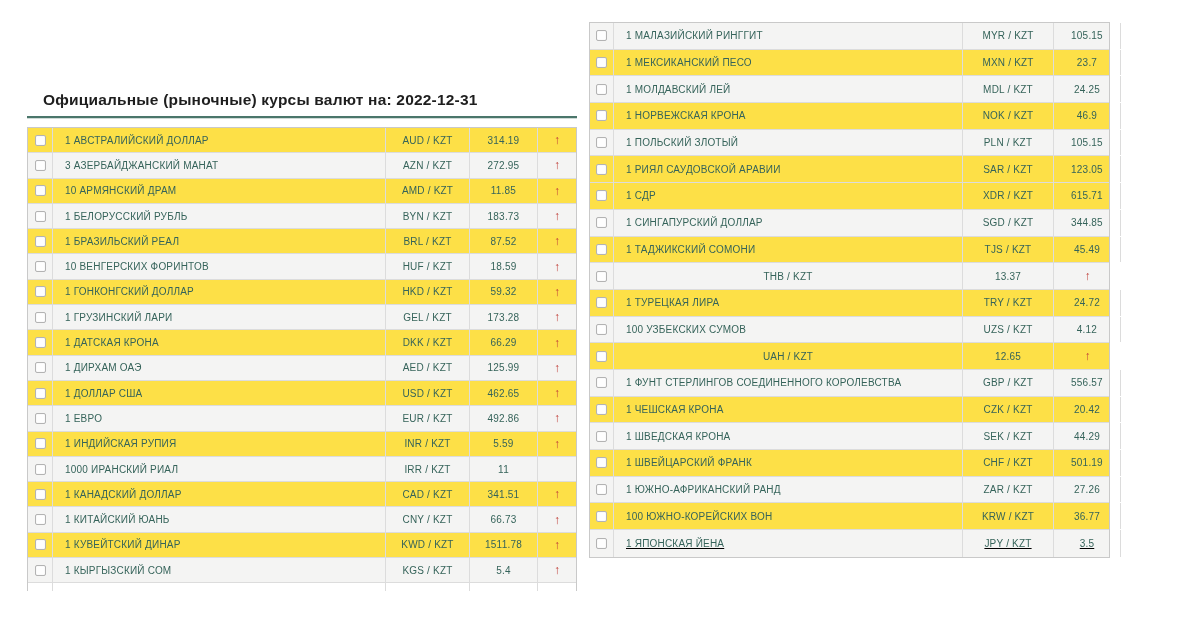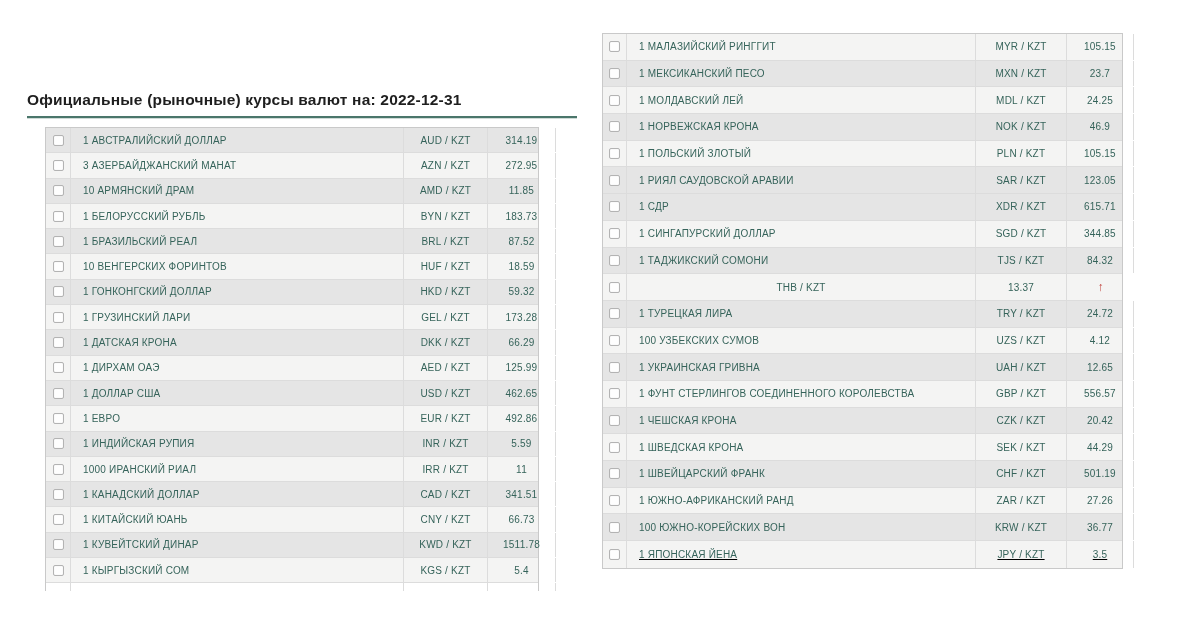--- a/index.html
+++ b/index.html
@@ -2,28 +2,28 @@
 <html style="--accent-rule: #4b766b; --table-text: #35635a; --row-shade: #f4f4f3; --arrow-up: #c0403a; --arrow-down: #2b6b4f;"><head>
 <meta charset="utf-8">
 <style>
   * { box-sizing: border-box; margin: 0; padding: 0; }
   html, body { width: 1200px; height: 621px; background: #ffffff; overflow: hidden; }
   body { font-family: "Liberation Sans", "DejaVu Sans", sans-serif; position: relative; }
 
   .canvas { position: relative; width: 1200px; height: 621px; background: #fff; }
 
   .left-head { position: absolute; left: 27px; top: 90px; width: 550px; }
-  .page-title { font-size: 15.5px; font-weight: bold; color: #1e1e1e; line-height: 19px; letter-spacing: 0.2px; }
+  .page-title { font-size: 15.5px; font-weight: bold; color: #1e1e1e; line-height: 19px; letter-spacing: 0.2px; margin-left: 16px; }
   .title-rule { margin-top: 7px; height: 2px; background: var(--accent-rule, #4b766b); box-shadow: 0 1px 0 #cfdbd7; }
 
   .rates-table { position: absolute; background: #fff; border: 1px solid #c9c9c9; }
-  #table-left  { left: 45px;  top: 127px; width: 494px; border-bottom: none; }
-  #table-right { left: 589px; top: 33px;  width: 521px; margin-left: 13px; }
-
-  .row { display: grid; width: 100%; border-bottom: 1px solid #dcdcdc; background: #e5e5e5; }
+  #table-left  { left: 27px;  top: 127px; width: 550px; border-bottom: none; }
+  #table-right { left: 589px; top: 22px;  width: 521px; }
+
+  .row { display: grid; width: 100%; border-bottom: 1px solid #dcdcdc; background: #fde047; }
   #table-left  .row { grid-template-columns: 25px 333px 84px 68px auto; height: 25.3px; }
   #table-right .row { grid-template-columns: 24px 349px 91px 67px auto; height: 26.7px; }
   #table-right .row:last-child { border-bottom: none; text-decoration: underline; }
   .row.shade { background: var(--row-shade, #f4f4f3); }
 
   .cell { display: flex; align-items: center; border-right: 1px solid #dcdcdc; height: 100%; overflow: hidden; }
   .cell:last-child { border-right: none; }
   .checkbox-cell { justify-content: center; }
   .name-cell { padding-left: 12px; font-size: 10px; color: var(--table-text, #35635a); letter-spacing: 0.2px; white-space: nowrap; }
   .code-cell, .rate-cell { justify-content: center; font-size: 10px; color: var(--table-text, #35635a); letter-spacing: 0.2px; }
@@ -292,21 +292,21 @@
     <div class="cell code-cell">SGD / KZT</div>
     <div class="cell rate-cell">344.85</div>
     <div class="cell arrow-cell up">↑</div>
   </div>
       <div class="row">
     <div class="cell checkbox-cell">
       <span class="checkbox"></span>
     </div>
     <div class="cell name-cell">1 ТАДЖИКСКИЙ СОМОНИ</div>
     <div class="cell code-cell">TJS / KZT</div>
-    <div class="cell rate-cell">84.32</div>
+    <div class="cell rate-cell">45.49</div>
     <div class="cell arrow-cell up">↑</div>
   </div>
       <div class="row shade">
     <div class="cell checkbox-cell">
       <span class="checkbox"></span>
     </div>
     <div class="cell code-cell">THB / KZT</div>
     <div class="cell rate-cell">13.37</div>
     <div class="cell arrow-cell up">↑</div>
   </div>
@@ -325,21 +325,20 @@
     </div>
     <div class="cell name-cell">100 УЗБЕКСКИХ СУМОВ</div>
     <div class="cell code-cell">UZS / KZT</div>
     <div class="cell rate-cell">4.12</div>
     <div class="cell arrow-cell"></div>
   </div>
       <div class="row">
     <div class="cell checkbox-cell">
       <span class="checkbox"></span>
     </div>
-    <div class="cell name-cell">1 УКРАИНСКАЯ ГРИВНА</div>
     <div class="cell code-cell">UAH / KZT</div>
     <div class="cell rate-cell">12.65</div>
     <div class="cell arrow-cell up">↑</div>
   </div>
       <div class="row shade">
     <div class="cell checkbox-cell">
       <span class="checkbox"></span>
     </div>
     <div class="cell name-cell">1 ФУНТ СТЕРЛИНГОВ СОЕДИНЕННОГО КОРОЛЕВСТВА</div>
     <div class="cell code-cell">GBP / KZT</div>

